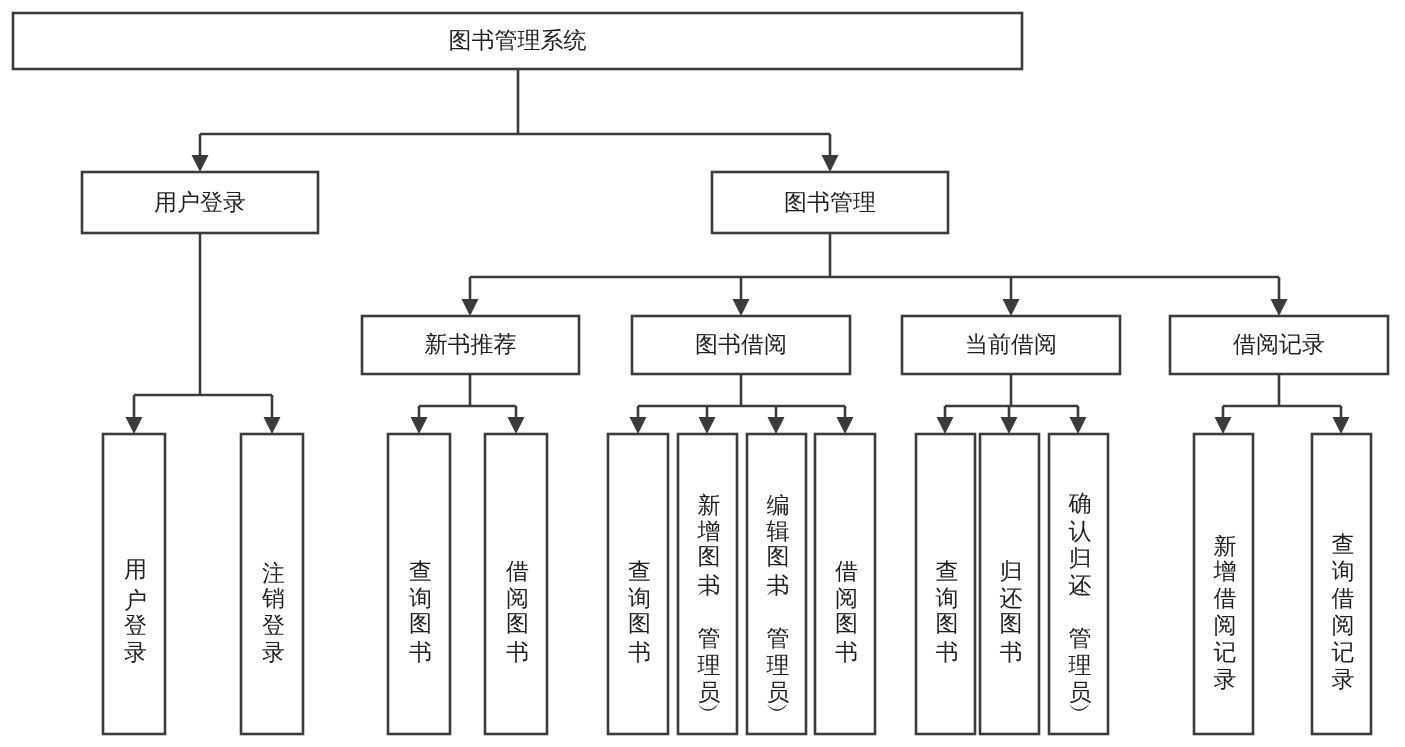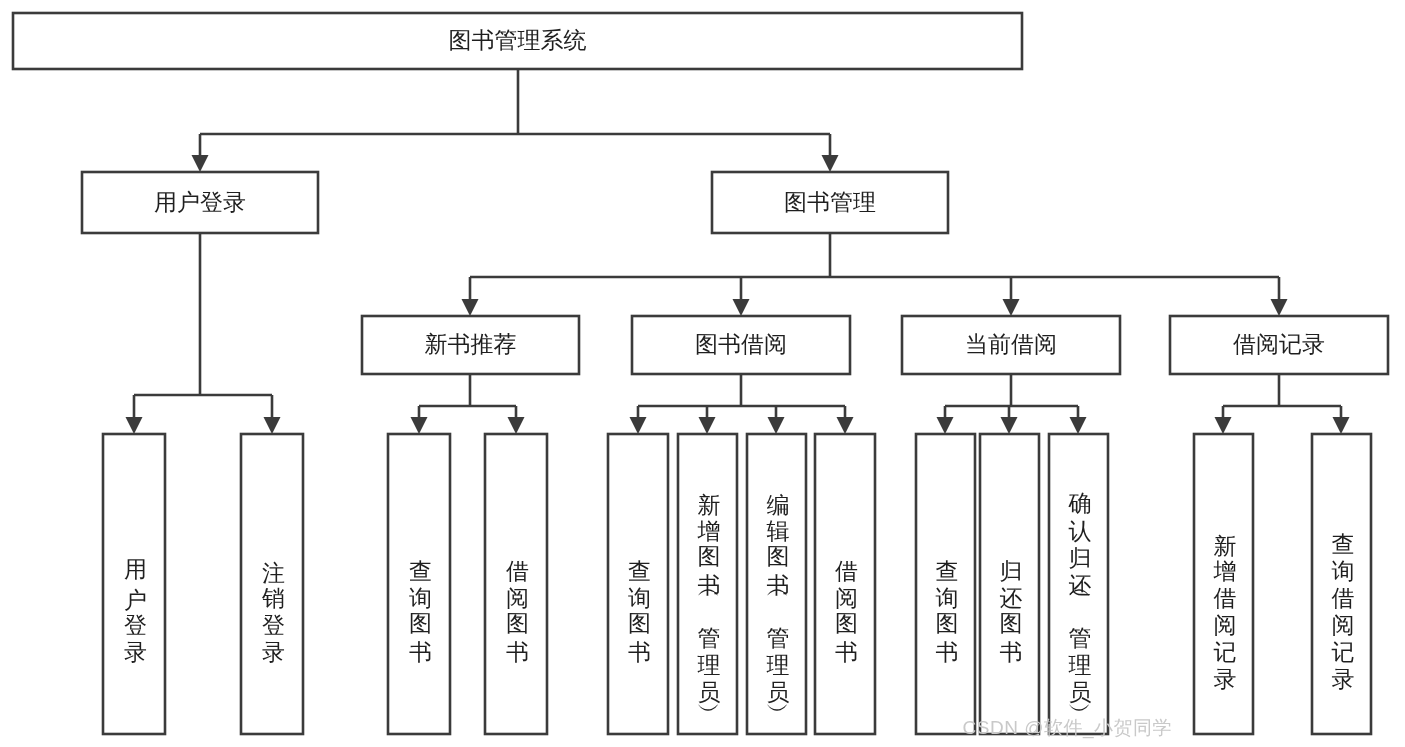--- a/index.html
+++ b/index.html
@@ -225,14 +225,13 @@
           <rect x="1194" y="434" width="59" height="300" class="node-box"></rect>
           <text x="1223.5" y="0" class="node-label-v" text-anchor="middle" writing-mode="horizontal-tb" font-size="23"><tspan x="1223.5" y="516.5" dominant-baseline="middle">新</tspan><tspan x="1223.5" y="543.5" dominant-baseline="middle">增</tspan><tspan x="1223.5" y="570.5" dominant-baseline="middle">借</tspan><tspan x="1223.5" y="597.5" dominant-baseline="middle">阅</tspan><tspan x="1223.5" y="624.5" dominant-baseline="middle">记</tspan><tspan x="1223.5" y="651.5" dominant-baseline="middle">录</tspan></text>
         </g>
         <g>
           <rect x="1312" y="434" width="59" height="300" class="node-box"></rect>
           <text x="1341.5" y="0" class="node-label-v" text-anchor="middle" writing-mode="horizontal-tb" font-size="23"><tspan x="1341.5" y="516.5" dominant-baseline="middle">查</tspan><tspan x="1341.5" y="543.5" dominant-baseline="middle">询</tspan><tspan x="1341.5" y="570.5" dominant-baseline="middle">借</tspan><tspan x="1341.5" y="597.5" dominant-baseline="middle">阅</tspan><tspan x="1341.5" y="624.5" dominant-baseline="middle">记</tspan><tspan x="1341.5" y="651.5" dominant-baseline="middle">录</tspan></text>
         </g>
       </g>
   </svg>
 
-  <div class="watermark">CSDN @软件_小贺同学</div>
 </div>
 
 </body></html>

